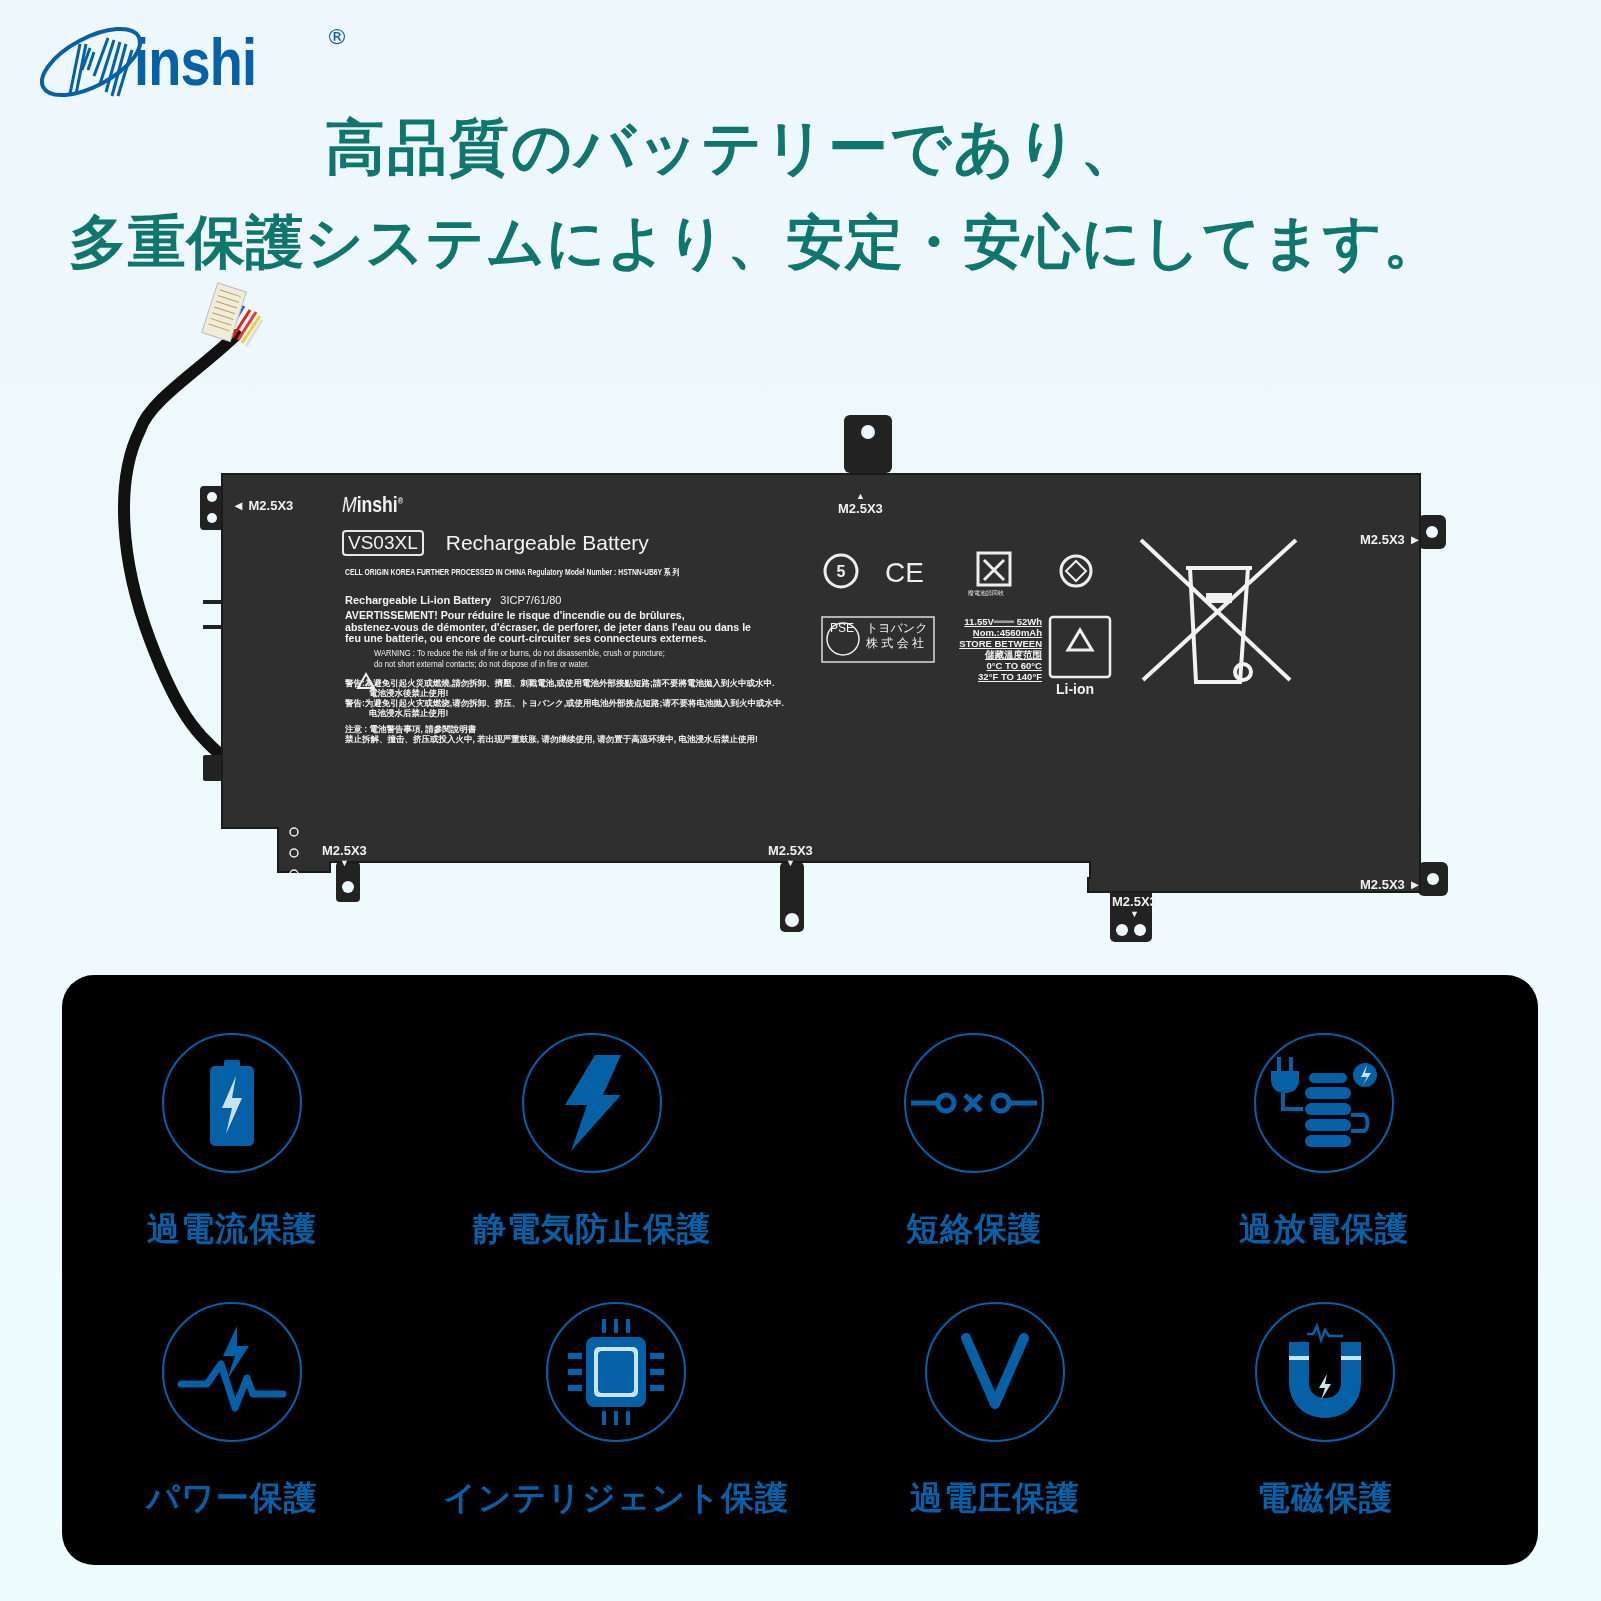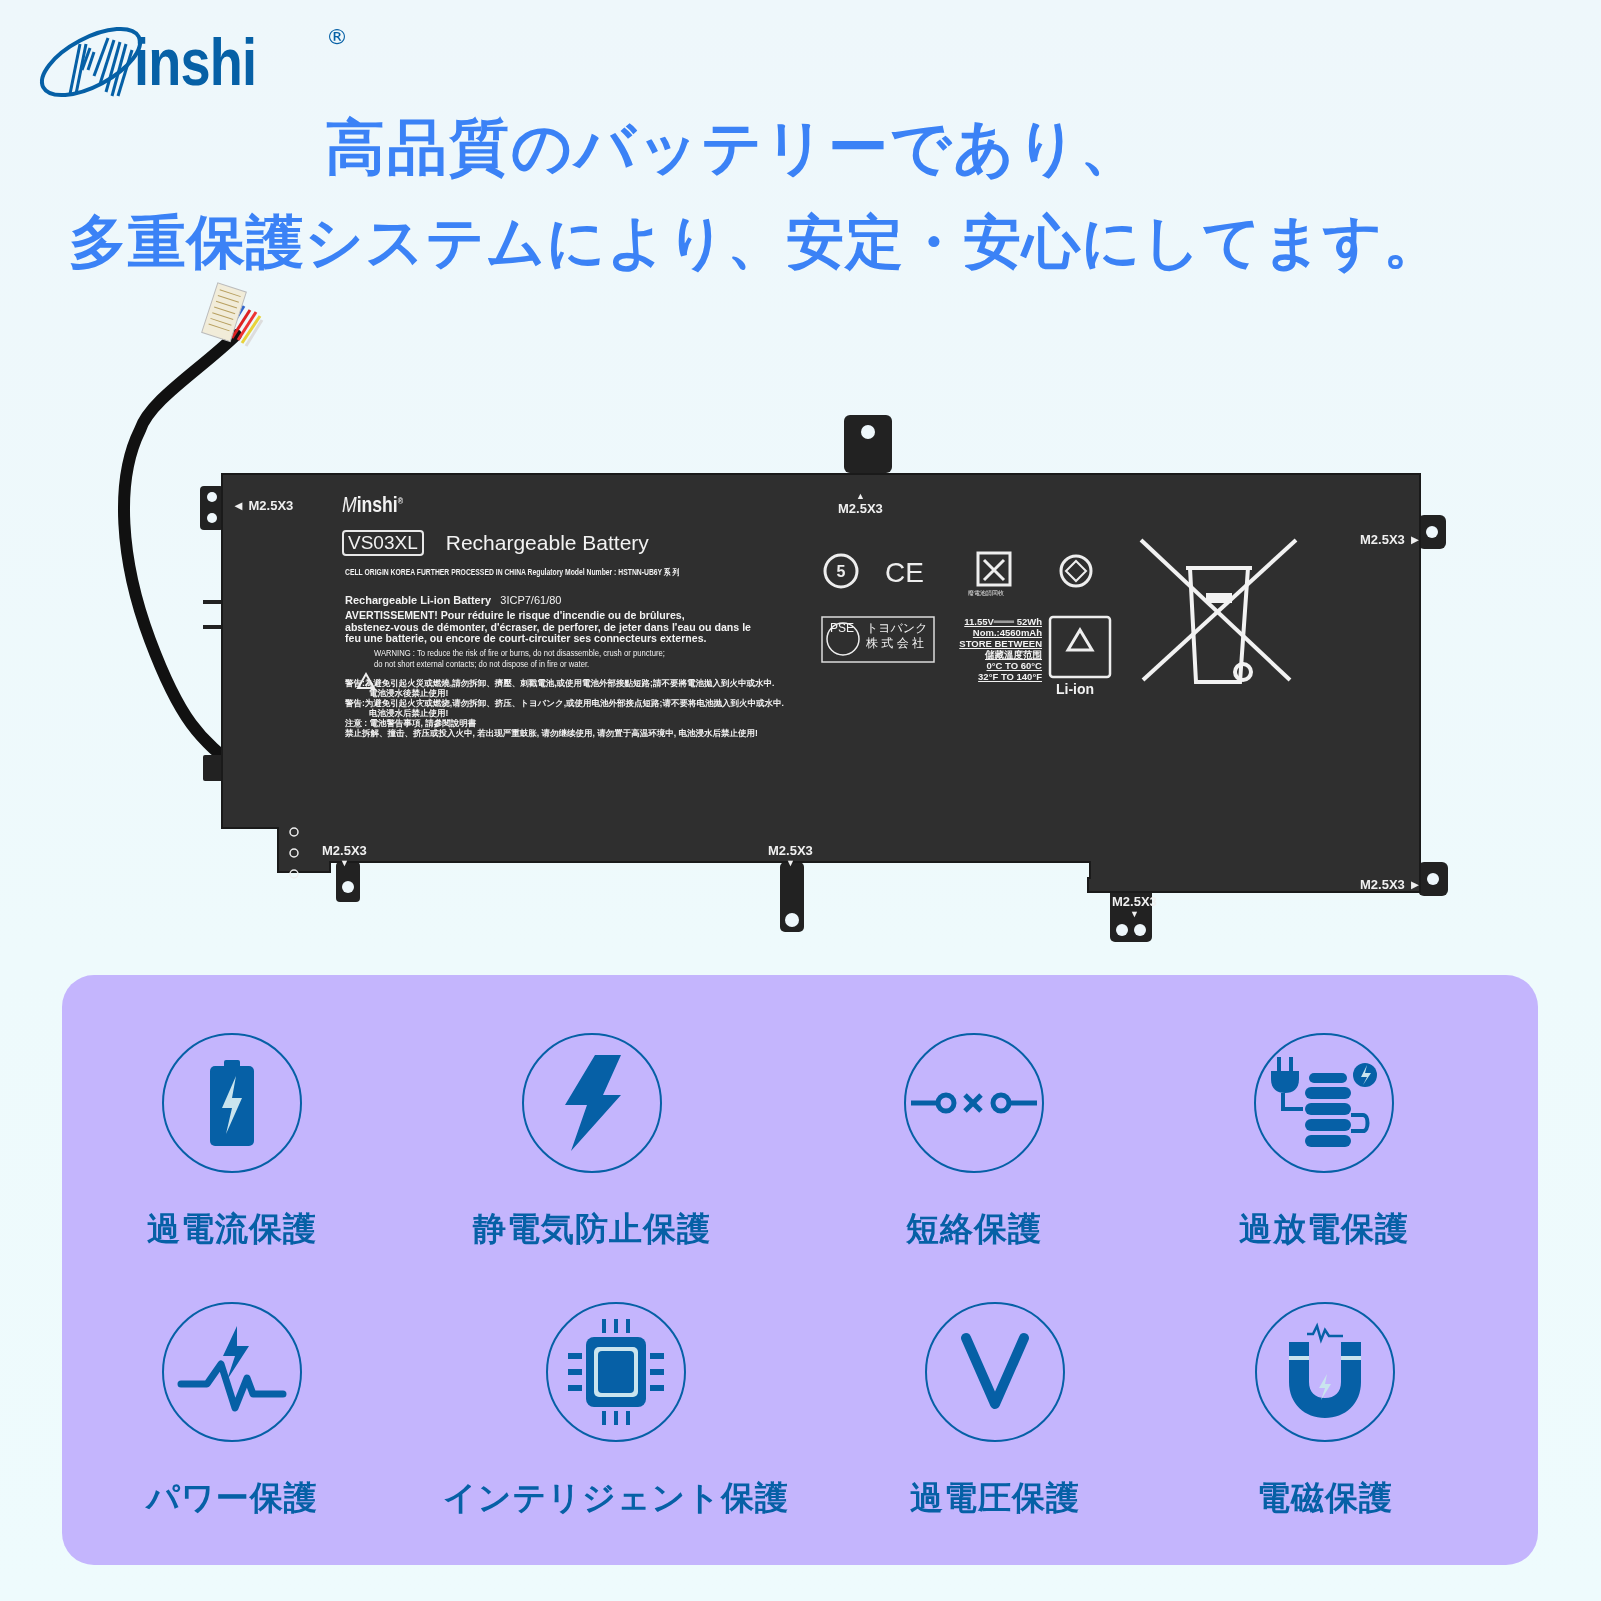--- a/index.html
+++ b/index.html
@@ -17,21 +17,21 @@
   .logo-text {
     position: absolute; left: 98px; top: 10px;
     font-family: "Liberation Sans", sans-serif; font-weight: 700;
     font-size: 66px; letter-spacing: -1px; color: #0660a6;
     transform: scaleX(0.82); transform-origin: left top;
   }
   .logo-reg { position: absolute; left: 290px; top: 10px; font-size: 22px; color: #0660a6; }
 
   
   .headline {
-    left: 0; width: 1467px; text-align: center; color: #3b82f6;
+    left: 0; width: 1467px; text-align: center; color: #0f766e;
     font-family: "DejaVu Sans", sans-serif; font-weight: 700; white-space: nowrap;
   }
   .h1 { top: 108px; font-size: 60px; letter-spacing: 2px; }
   .h2 { top: 204px; font-size: 58px; letter-spacing: 1px; padding-left: 44px; }
 
   
   .battery-wrap { left: 0; top: 280px; width: 1601px; height: 680px; }
   .battery-svg { position: absolute; left: 0; top: 0; }
   .bl { position: absolute; color: #f2f2f2; font-family: "Liberation Sans", sans-serif; white-space: nowrap; }
 
@@ -45,21 +45,21 @@
   .tiny { font-size: 8.5px; font-weight: 700; transform: scaleX(0.8); transform-origin: left; }
   .small { font-size: 11px; font-weight: 700; }
   .fr { font-size: 10.6px; font-weight: 700; line-height: 11.5px; }
   .warn { font-size: 9px; line-height: 10.5px; transform: scaleX(0.85); transform-origin: left; }
   .cn { font-size: 8.5px; line-height: 10px; font-weight: 700; }
   .spec { font-size: 9.5px; font-weight: 700; line-height: 11px; text-align: right; text-decoration: underline; }
 
   
   .panel {
     left: 62px; top: 975px; width: 1476px; height: 590px;
-    background: #c4b5fd; border-radius: 32px;
+    background: #000000; border-radius: 32px;
   }
   .feature { position: absolute; width: 360px; text-align: center; }
   .feature .ring {
     margin: 0 auto; width: 140px; height: 140px; border: 2px solid #0660a6;
     border-radius: 50%; display: flex; align-items: center; justify-content: center;
   }
   .feature .label {
     margin-top: 34px; font-size: 33px; font-weight: 700; color: #0660a6;
     letter-spacing: 1px; white-space: nowrap;
   }
@@ -200,21 +200,21 @@
   <div class="bl warn" style="left:374px;top:368px;">
     <div>WARNING : To reduce the risk of fire or burns, do not disassemble, crush or puncture;</div>
     <div>do not short external contacts; do not dispose of in fire or water.</div>
   </div>
 
   <div class="bl cn" style="left:345px;top:398px;">
     <div>警告:為避免引起火災或燃燒,請勿拆卸、擠壓、刺戳電池,或使用電池外部接點短路;請不要將電池拋入到火中或水中.</div>
     <div style="padding-left:24px">電池浸水後禁止使用!</div>
     <div>警告:为避免引起火灾或燃烧,请勿拆卸、挤压、トヨバンク,或使用电池外部接点短路;请不要将电池抛入到火中或水中.</div>
     <div style="padding-left:24px">电池浸水后禁止使用!</div>
-    <div style="">注意 : 電池警告事項, 請參閱說明書</div>
+    <div style="margin-top:6px">注意 : 電池警告事項, 請參閱說明書</div>
     <div>禁止拆解、撞击、挤压或投入火中, 若出现严重鼓胀, 请勿继续使用, 请勿置于高温环境中, 电池浸水后禁止使用!</div>
   </div>
 
   <div class="bl" style="left:968px;top:309px;font-size:6px;">廢電池請回收</div>
 
   <div class="bl" style="left:830px;top:343px;font-size:12px;line-height:11px;">
     <span>PSE</span>
   </div>
   <div class="bl" style="left:866px;top:341px;font-size:12px;line-height:15px;">
     <div>トヨバンク</div>

